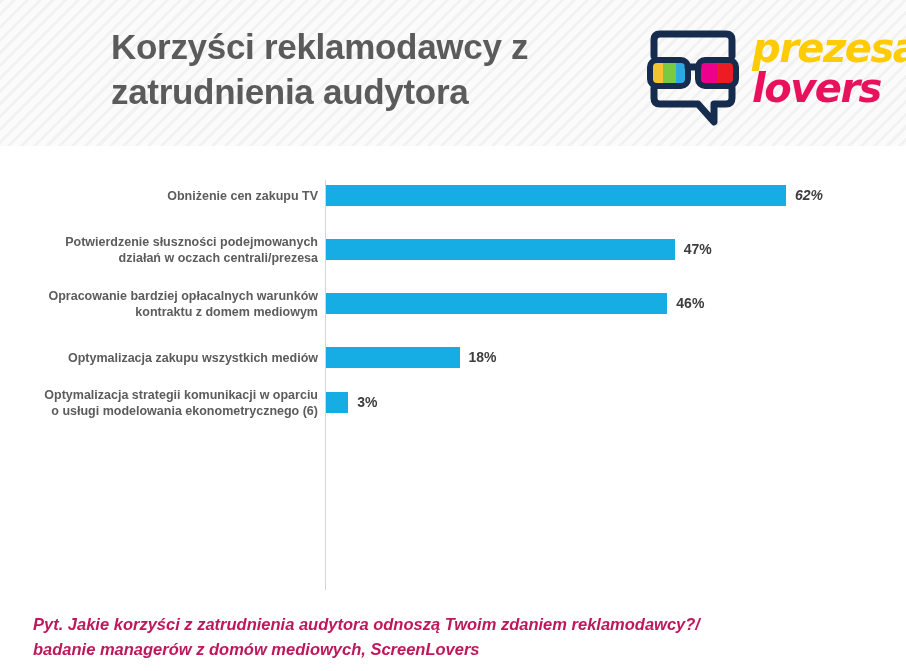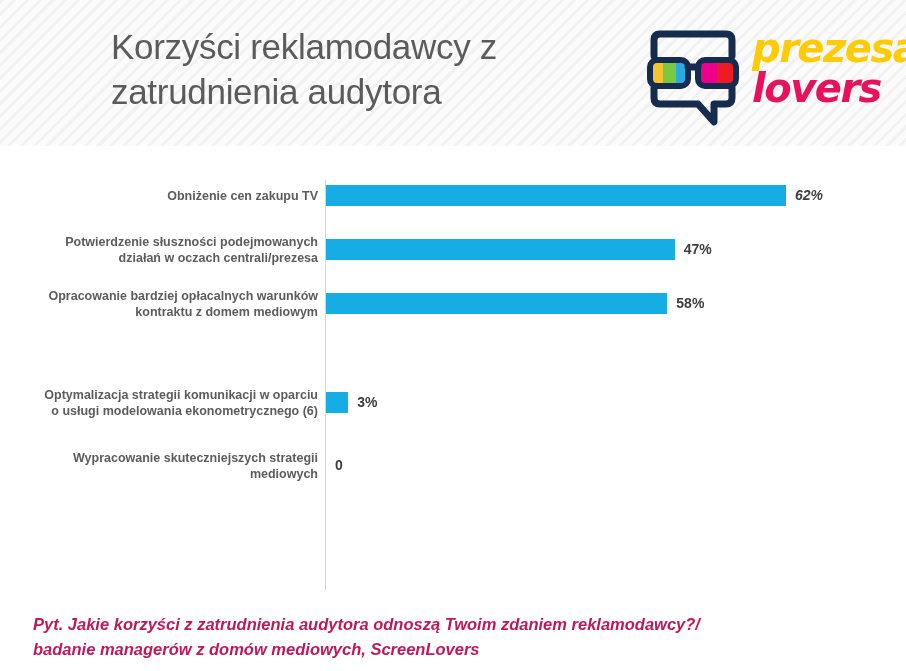--- a/index.html
+++ b/index.html
@@ -29,21 +29,21 @@
     );
     overflow: hidden;
   }
 
   #page-title {
     position: absolute;
     left: 111px;
     top: 25px;
     width: 525px;
     font-size: 35px;
-    font-weight: normal;
+    font-weight: bold;
     line-height: 1.28;
     color: #5b5b5b;
     letter-spacing: -0.3px;
     white-space: pre-line;
   }
 
   
   #logo {
     position: absolute;
     left: 640px;
@@ -202,33 +202,34 @@
           <div class="bar" style="width: 348.74px; background: rgb(22, 172, 228);"></div>
         </div>
         <div class="val-label" style="left: 683.74px;">47%</div>
       </div>
       <div class="row" style="top: 130px;">
         <div class="cat-label" style="top: 12px;">Opracowanie bardziej opłacalnych warunków
 kontraktu z domem mediowym</div>
         <div class="bar-wrap" style="width: 341.32px;">
           <div class="bar" style="width: 341.32px; background: rgb(22, 172, 228);"></div>
         </div>
-        <div class="val-label" style="left: 676.32px;">58%</div>
+        <div class="val-label" style="left: 676.32px;">46%</div>
+      </div>
+      <div class="row" style="top: 184px;">
+        <div class="cat-label" style="top: 20px;">Optymalizacja zakupu wszystkich mediów</div>
+        <div class="bar-wrap" style="width: 133.56px;">
+          <div class="bar" style="width: 133.56px; background: rgb(22, 172, 228);"></div>
+        </div>
+        <div class="val-label" style="left: 468.56px;">18%</div>
       </div>
       <div class="row" style="top: 229px;">
         <div class="cat-label" style="top: 12px;">Optymalizacja strategii komunikacji w oparciu
 o usługi modelowania ekonometrycznego (6)</div>
         <div class="bar-wrap" style="width: 22.26px;">
           <div class="bar" style="width: 22.26px; background: rgb(22, 172, 228);"></div>
         </div>
         <div class="val-label" style="left: 357.26px;">3%</div>
       </div>
-      <div class="row" style="top: 292px;">
-        <div class="cat-label" style="top: 12px;">Wypracowanie skuteczniejszych strategii
-mediowych</div>
-        <div class="bar-wrap" style="width: 1px;"></div>
-        <div class="val-label" style="left: 335px;">0</div>
-      </div>
     </div>
 </div>
 
 <div id="footer-note">Pyt. Jakie korzyści z zatrudnienia audytora odnoszą Twoim zdaniem reklamodawcy?/
 badanie managerów z domów mediowych, ScreenLovers</div>
 
 </body></html>

